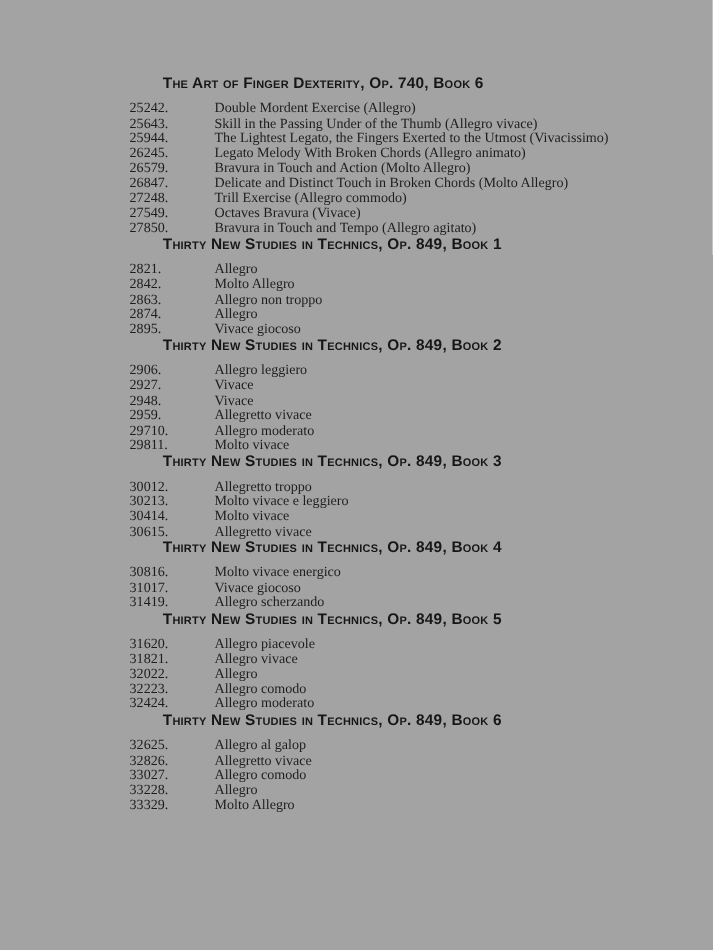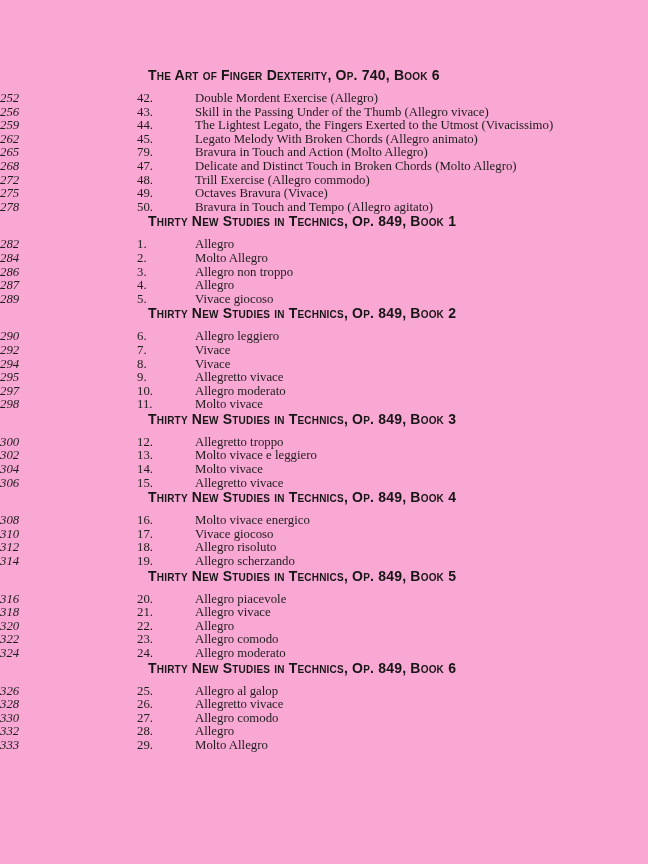--- a/index.html
+++ b/index.html
@@ -4,21 +4,21 @@
 <style>
   html, body {
     margin: 0;
     padding: 0;
     background: #ffffff;
   }
   .page {
     position: relative;
     width: 648px;
     height: 864px;
-    background: #f9a8d4;
+    background: #a3a3a3;
     overflow: hidden;
     font-family: "Liberation Serif", serif;
     color: #1d1d1d;
   }
   .toc {
     padding-top: 68px;
   }
   .section + .section {
   }
   .section-heading {
@@ -35,22 +35,22 @@
   }
   .row {
     display: flex;
     align-items: baseline;
     line-height: 13.6px;
     font-size: 12.8px;
     white-space: nowrap;
   }
   .pagenum {
     width: 137px;
+    text-align: right;
     flex: 0 0 auto;
-    font-style: italic;
   }
   .itemnum {
     width: 51px;
     text-align: left;
     flex: 0 0 auto;
   }
   .itemtitle {
     margin-left: 7px;
     flex: 0 0 auto;
     text-align: center;
@@ -233,25 +233,20 @@
     <span class="itemnum">16.</span>
     <span class="itemtitle">Molto vivace energico</span>
   </div>
 
   <div class="row">
     <span class="pagenum">310</span>
     <span class="itemnum">17.</span>
     <span class="itemtitle">Vivace giocoso</span>
   </div>
 
-  <div class="row">
-    <span class="pagenum">312</span>
-    <span class="itemnum">18.</span>
-    <span class="itemtitle">Allegro risoluto</span>
-  </div>
 
   <div class="row">
     <span class="pagenum">314</span>
     <span class="itemnum">19.</span>
     <span class="itemtitle">Allegro scherzando</span>
   </div>
 </div>
   </div>
 
   <div class="section">

